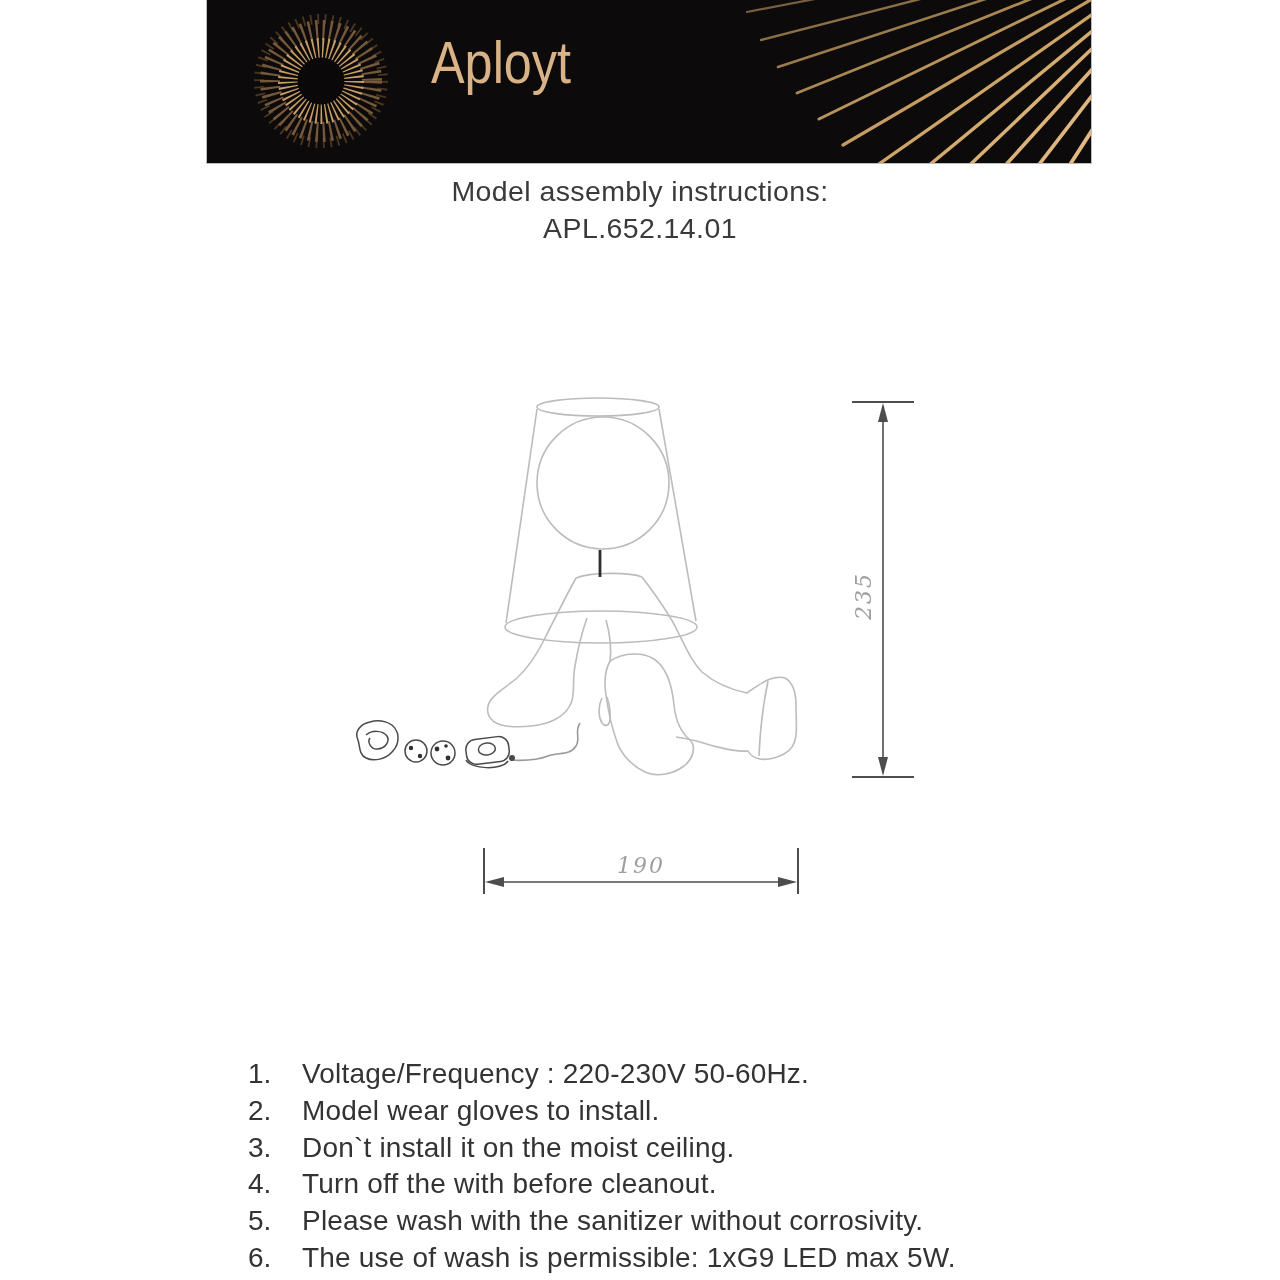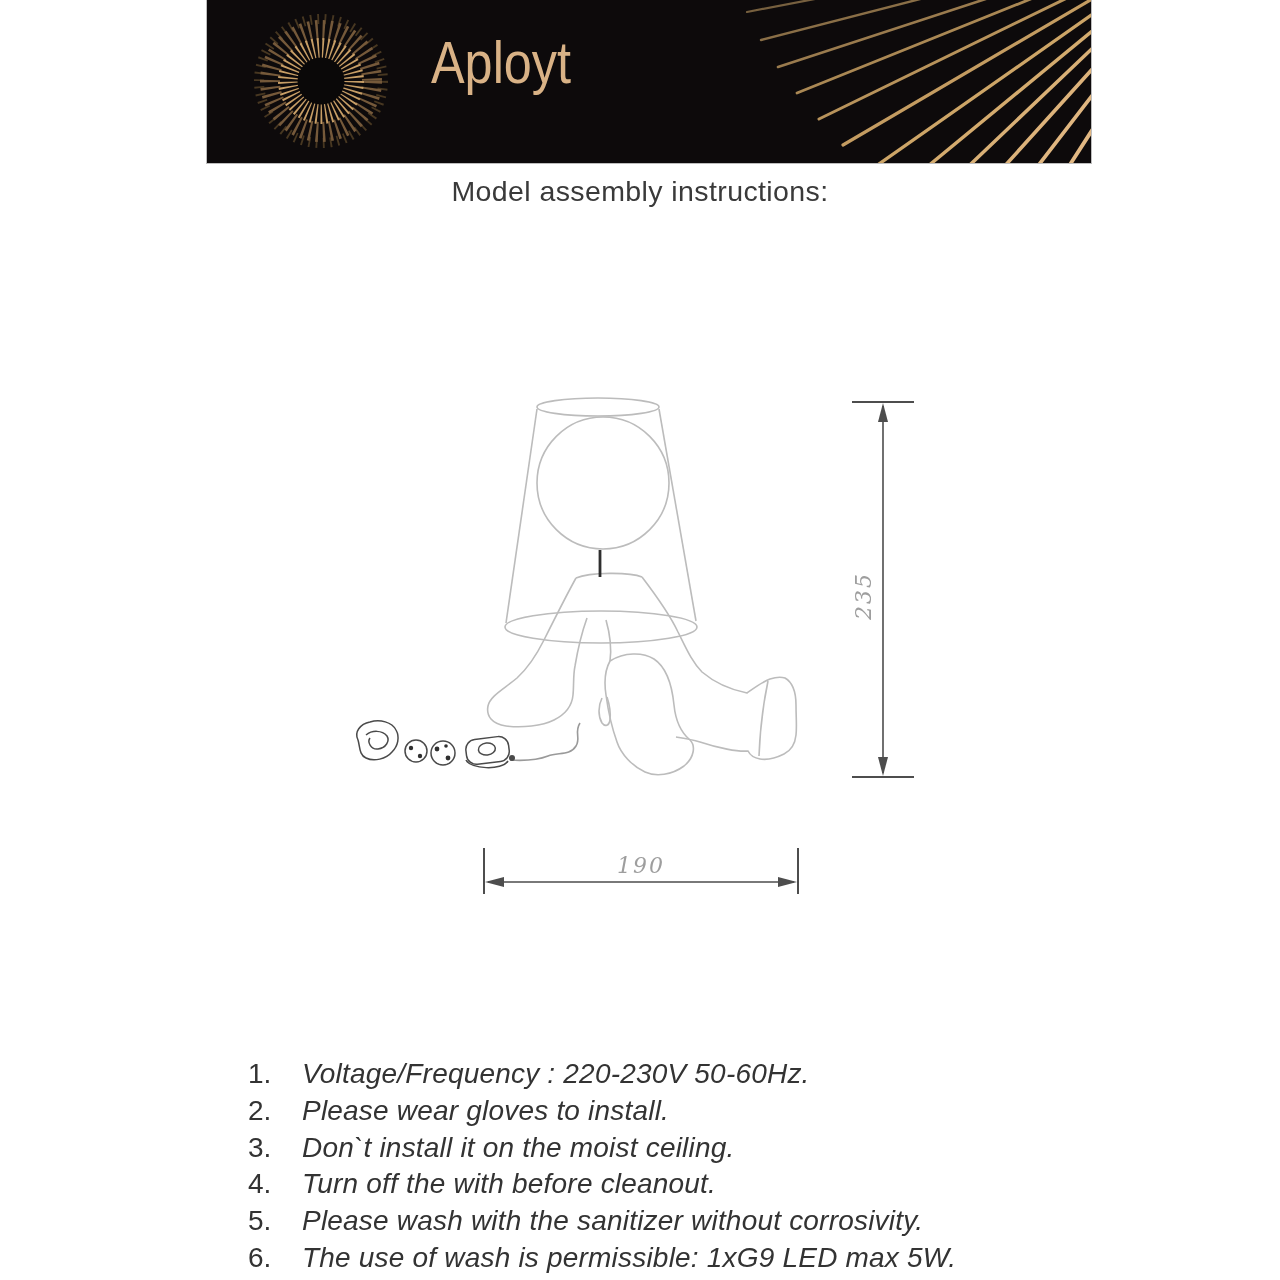--- a/index.html
+++ b/index.html
@@ -19,21 +19,21 @@
   .title-line{font-size:28.5px;line-height:37px;letter-spacing:0.4px;font-weight:500;}
 
   
   .diagram{position:absolute;left:340px;top:380px;}
 
   
   .instructions{position:absolute;left:248px;top:1056px;width:830px;list-style:none;margin:0;padding:0;
                 color:#333;font-size:28px;line-height:36.8px;font-weight:500;}
   .instructions li{display:flex;}
   .instructions .num{width:54px;flex:0 0 54px;}
-  .instructions .txt{flex:1;letter-spacing:0.2px;font-style:italic;}
+  .instructions .txt{flex:1;letter-spacing:0.2px;}
 </style>
 </head>
 <body>
 
 <div class="page">
 
   <div class="banner">
     <svg class="sunburst" width="156" height="156" viewBox="0 0 156 156">
       <circle cx="78" cy="78" r="62" fill="none" stroke="#473721" stroke-width="10" stroke-dasharray="1.8 5.4"></circle>
       <circle cx="78" cy="78" r="51" fill="none" stroke="#75593a" stroke-width="20" stroke-dasharray="2.3 4.6"></circle>
@@ -57,20 +57,21 @@
         <line x1="1020" y1="-80" x2="758" y2="210" stroke="#ddb37b" stroke-width="3.6"></line>
         <line x1="1020" y1="-80" x2="794" y2="214" stroke="#e0b680" stroke-width="3.7"></line>
         <line x1="1020" y1="-80" x2="830" y2="216" stroke="#e2b883" stroke-width="3.8"></line>
         <line x1="1020" y1="-80" x2="864" y2="217" stroke="#e2b883" stroke-width="3.8"></line>
       </g>
     </svg>
   </div>
 
   <div class="title-block">
     <div class="title-line">Model assembly instructions:</div>
+    <div class="title-line">APL.652.14.01</div>
   </div>
 
   <svg class="diagram" width="580" height="520" viewBox="0 0 580 520">
 
     <g stroke="#bcbcbc" stroke-width="1.6" fill="none">
       <ellipse cx="258" cy="27" rx="61" ry="9"></ellipse>
       <path d="M 197 29 L 166 243"></path>
       <path d="M 319 29 L 356 241"></path>
       <ellipse cx="261" cy="247" rx="96" ry="16"></ellipse>
       <circle cx="263" cy="103" r="66"></circle>
@@ -144,21 +145,21 @@
     </g>
   </svg>
 
   <ol class="instructions">
     <li>
       <span class="num">1.</span>
       <span class="txt">Voltage/Frequency : 220-230V 50-60Hz.</span>
     </li>
     <li>
       <span class="num">2.</span>
-      <span class="txt">Please wear gloves to install.</span>
+      <span class="txt">Model wear gloves to install.</span>
     </li>
     <li>
       <span class="num">3.</span>
       <span class="txt">Don`t install it on the moist ceiling.</span>
     </li>
     <li>
       <span class="num">4.</span>
       <span class="txt">Turn off the with before cleanout.</span>
     </li>
     <li>

